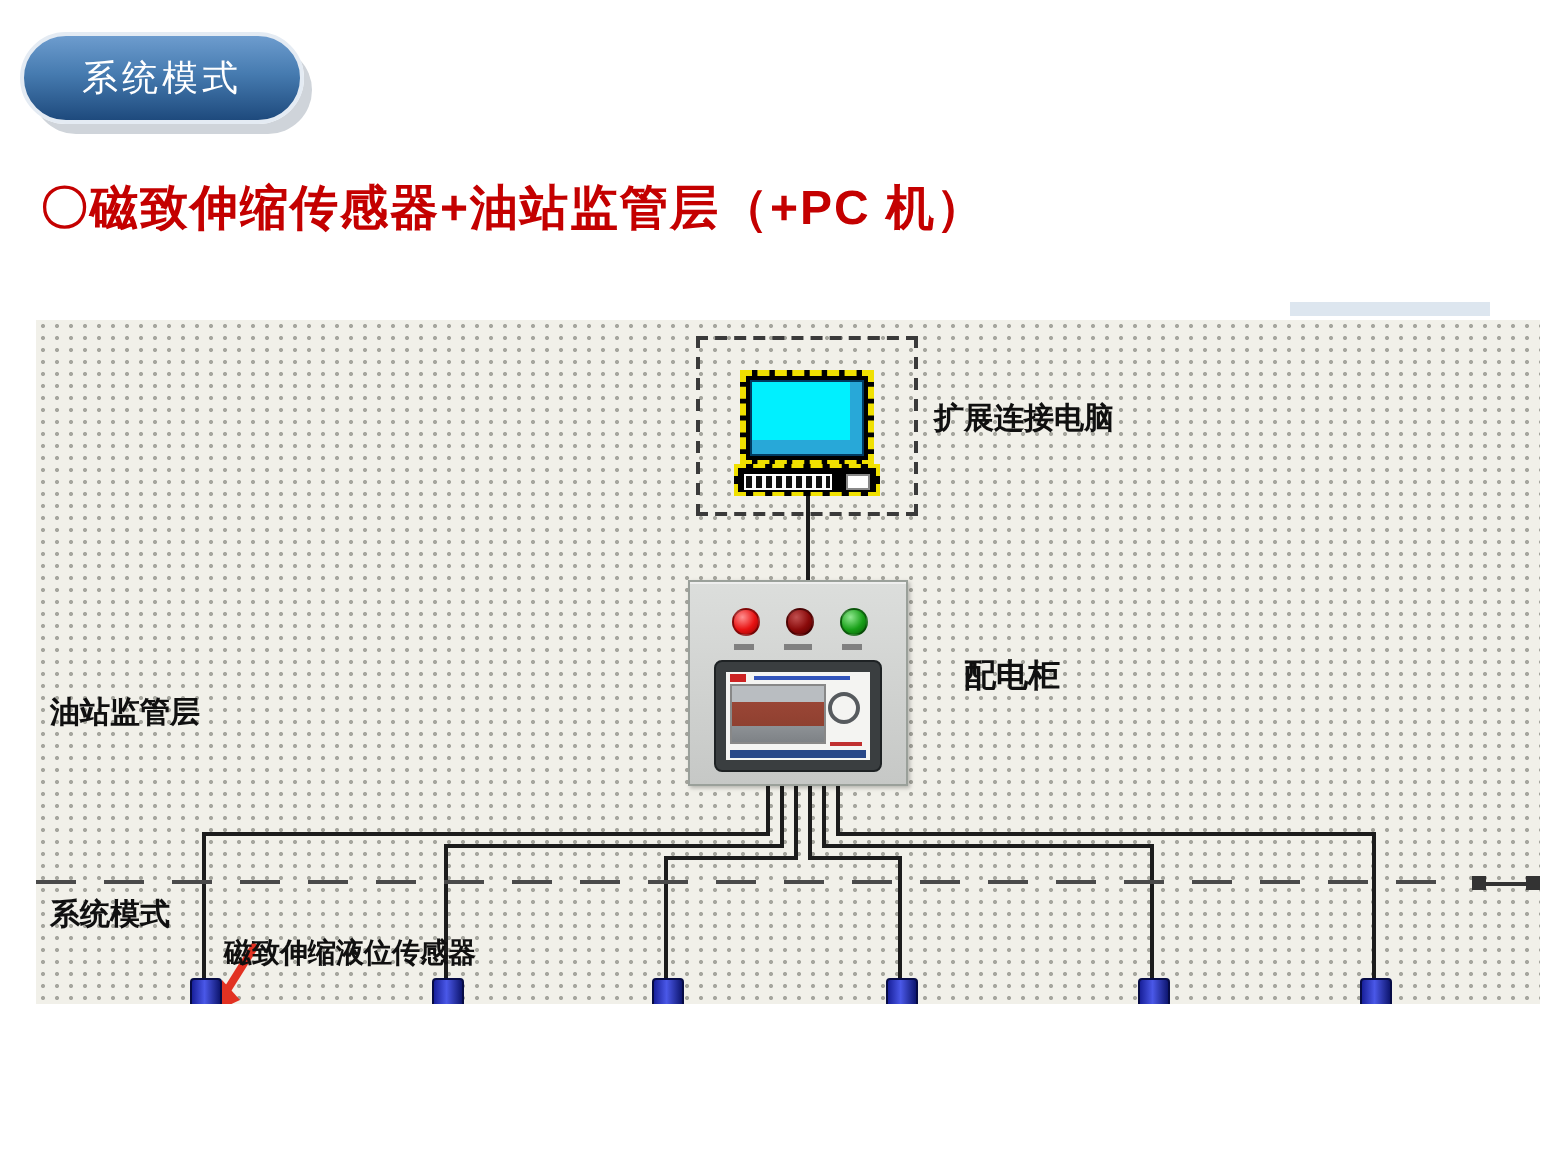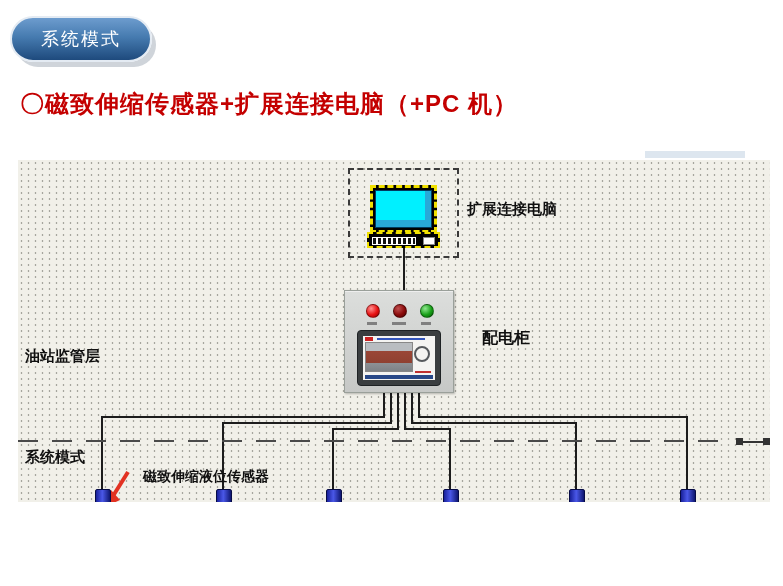--- a/index.html
+++ b/index.html
@@ -61,21 +61,21 @@
   .ts-circle{position:absolute;right:5px;top:10px;width:12px;height:12px;border-radius:50%;border:2px solid #565a5e;}
   .ts-red{position:absolute;right:4px;bottom:7px;width:16px;height:2px;background:#c03030;}
   .ts-foot{position:absolute;left:2px;right:2px;bottom:1px;height:4px;background:#284888;}
   
   .lbl{position:absolute;font-weight:bold;color:#101010;
     font-family:"DejaVu Serif","Liberation Serif",serif;white-space:nowrap;}
   .pc-lbl{left:449px;top:40px;font-size:15px;}
   .cab-lbl{left:464px;top:168px;font-size:16px;}
   .sup-lbl{left:7px;top:187px;font-size:15px;}
   .field-lbl{left:7px;top:288px;font-size:15px;}
-  .sensor-lbl{left:125px;top:308px;font-size:14px;font-family:Liberation Mono, monospace;}
+  .sensor-lbl{left:94px;top:308px;font-size:14px;font-family:Liberation Mono, monospace;}
   
   .layer-line{position:absolute;left:0;top:280px;width:712px;height:2px;
     background:repeating-linear-gradient(90deg,#4a4a4a 0 20px,rgba(0,0,0,0) 20px 34px);}
   .term-line{position:absolute;left:720px;top:281px;width:30px;height:2px;background:#333;}
   .term-sq{position:absolute;top:278px;width:7px;height:7px;background:#333;}
   .ts1{left:718px;} .ts2{left:745px;}
   
   .wires{position:absolute;left:0;top:0;pointer-events:none;}
   
   .tank{position:absolute;top:327px;width:93px;height:95px;}
@@ -95,21 +95,21 @@
   .tank .probe{position:absolute;left:calc(var(--sx) - 2px);top:36px;bottom:12px;width:2px;
     background:#fafafa;border-left:1px solid #b0b0b0;border-right:1px solid #b0b0b0;}
 </style>
 </head>
 <body>
 
 <div class="badge">
   <span>系统模式</span>
 </div>
 
-<div class="heading">〇磁致伸缩传感器+扩展连接电脑（+PC 机）</div>
+<div class="heading">〇磁致伸缩传感器+油站监管层（+PC 机）</div>
 
 <div class="sliver"></div>
 
 <div id="panel">
 
   <div class="pc-box"></div>
   <div class="monitor">
     <div class="screen"></div>
   </div>
   <div class="kb">

